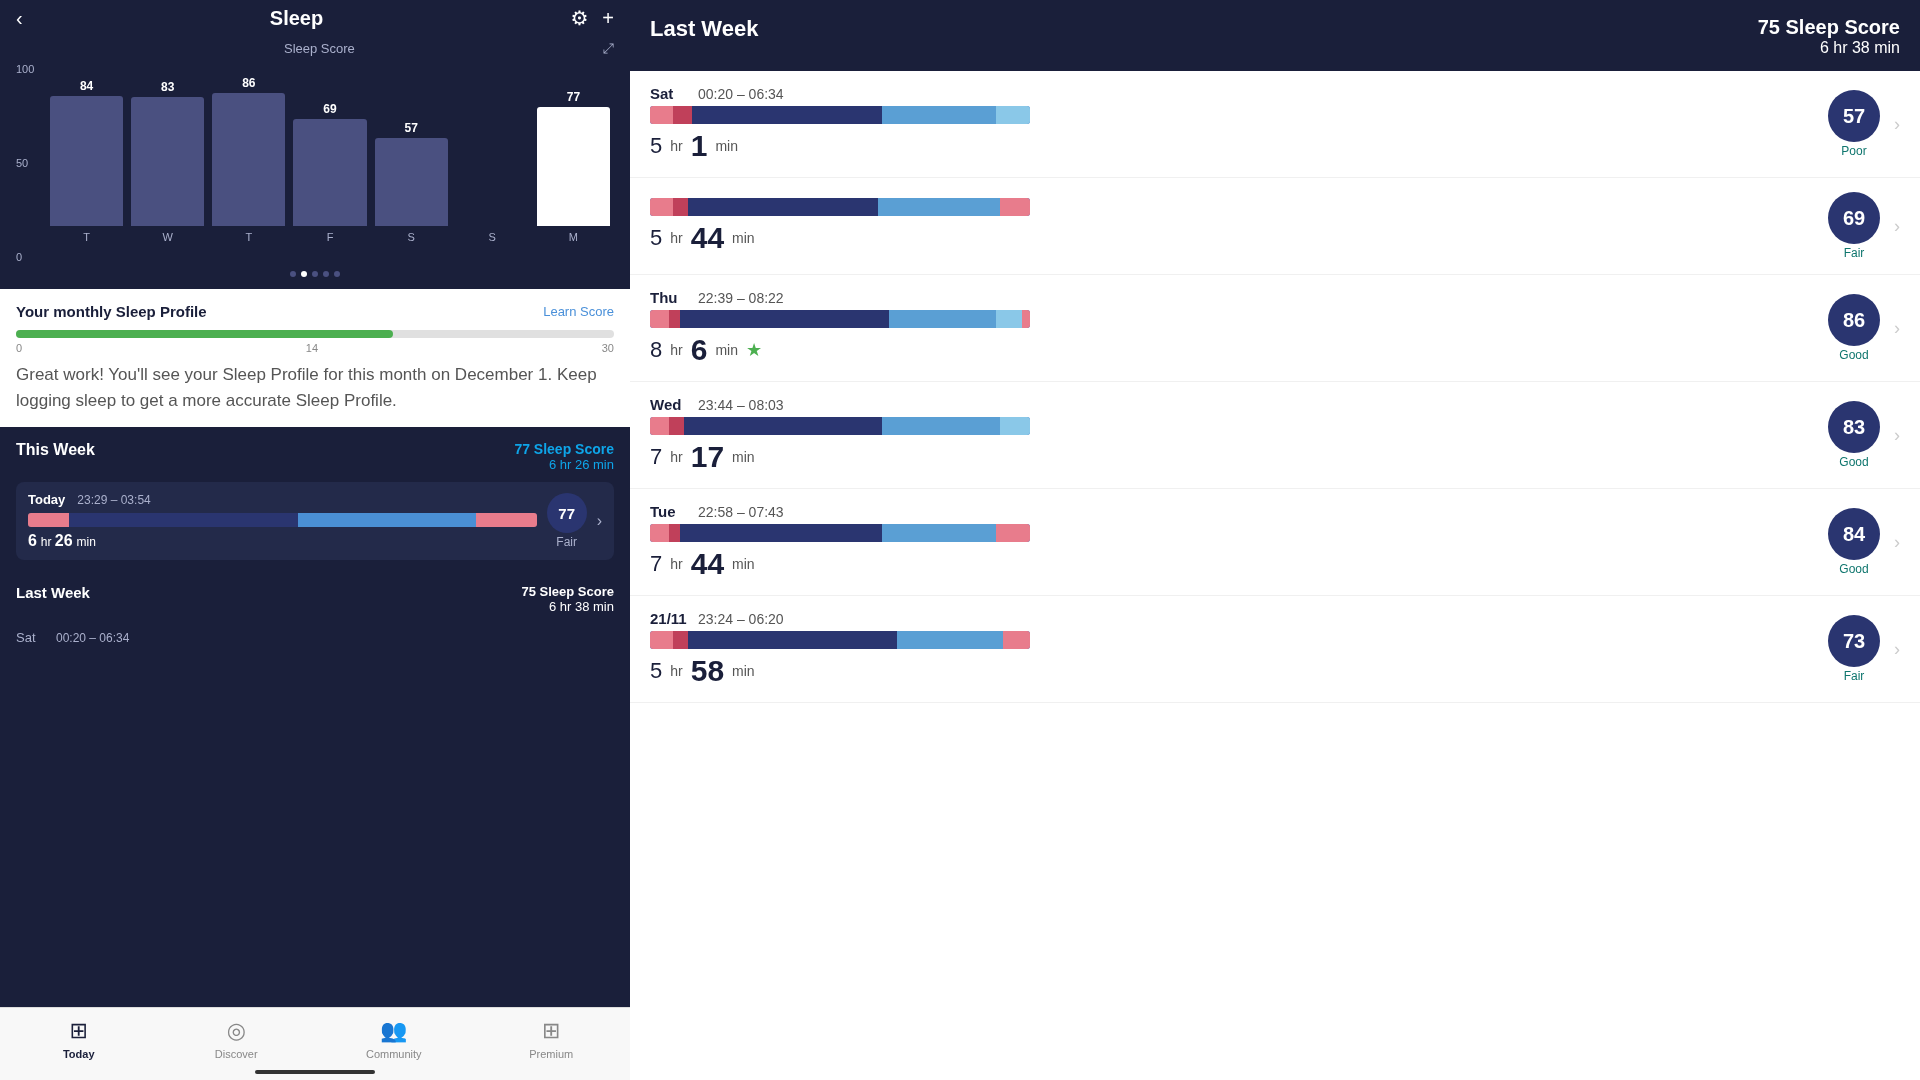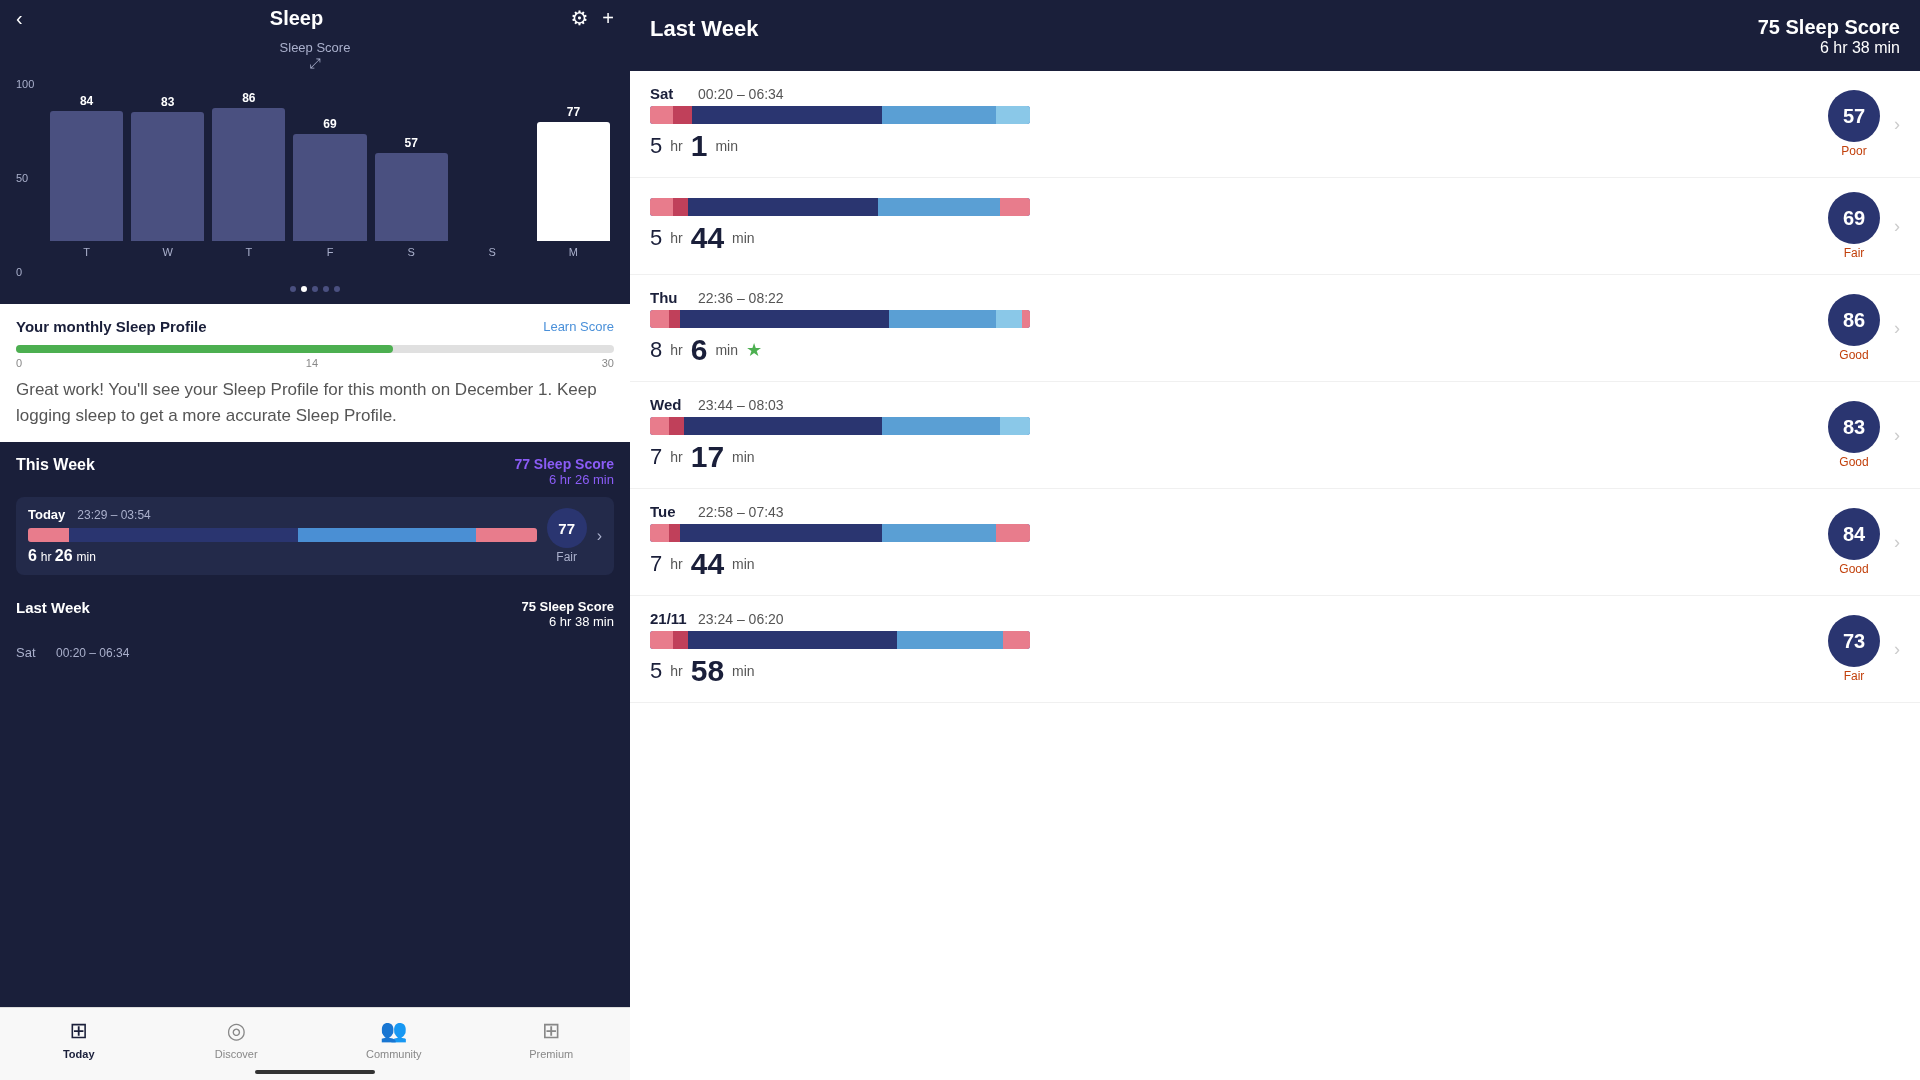--- a/index.html
+++ b/index.html
@@ -64,21 +64,20 @@
     
     .chart-section {
       background: #1a1f3a;
       padding: 0 16px 10px;
     }
     .chart-title-row {
       display: flex;
       justify-content: space-between;
       align-items: center;
       margin-bottom: 6px;
-      flex-direction: column;
     }
     .chart-title {
       text-align: center;
       color: #aab0cc;
       font-size: 13px;
       flex: 1;
     }
     .expand-icon {
       color: #aab0cc;
       font-size: 14px;
@@ -213,21 +212,21 @@
       align-items: flex-start;
       margin-bottom: 10px;
     }
     .week-title {
       color: white;
       font-size: 16px;
       font-weight: 600;
     }
     .week-score {
       text-align: right;
-      color: #8b5cf6;
+      color: #0ea5e9;
       font-size: 13px;
     }
     .week-score strong {
       display: block;
       font-size: 14px;
     }
     .today-row {
       display: flex;
       align-items: center;
       gap: 10px;
@@ -453,21 +452,21 @@
       display: flex;
       align-items: center;
       justify-content: center;
       color: white;
       font-weight: 700;
       font-size: 20px;
       flex-shrink: 0;
     }
     .entry-quality {
       font-size: 12px;
-      color: #c2410c;
+      color: #0f766e;
       text-align: left;
       margin-top: 2px;
     }
     .entry-chevron {
       color: #ccc;
       font-size: 18px;
     }
 
     .sleep-bar-inner {
       display: flex;
@@ -704,21 +703,21 @@
       <div style="display:flex;flex-direction:column;align-items:center;">
         <div class="entry-score-circle">69</div>
         <div class="entry-quality">Fair</div>
       </div>
       <span class="entry-chevron">›</span>
     </div>
       <div class="entry-row">
       <div class="entry-info">
         <div class="entry-day-row">
           <span class="entry-day">Thu</span>
-          <span class="entry-time-range">22:36 – 08:22</span>
+          <span class="entry-time-range">22:39 – 08:22</span>
         </div>
         <div class="entry-sleep-bar">
           <div class="sleep-bar-inner">
             <div style="width:5%; background:#e87c8c; height:100%;"></div>
               <div style="width:3%; background:#c0405a; height:100%;"></div>
               <div style="width:55%; background:#2a3570; height:100%;"></div>
               <div style="width:28%; background:#5a9fd4; height:100%;"></div>
               <div style="width:7%; background:#8ac8e8; height:100%;"></div>
               <div style="width:2%; background:#e87c8c; height:100%;"></div>
           </div>

